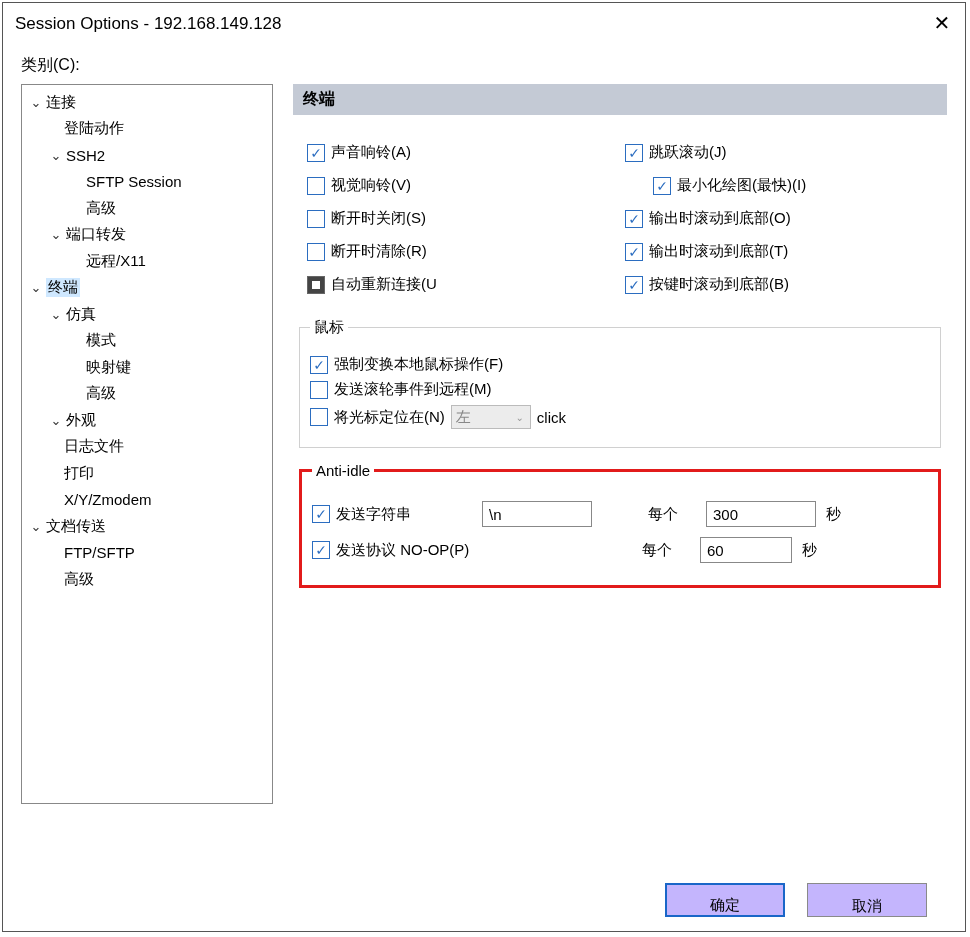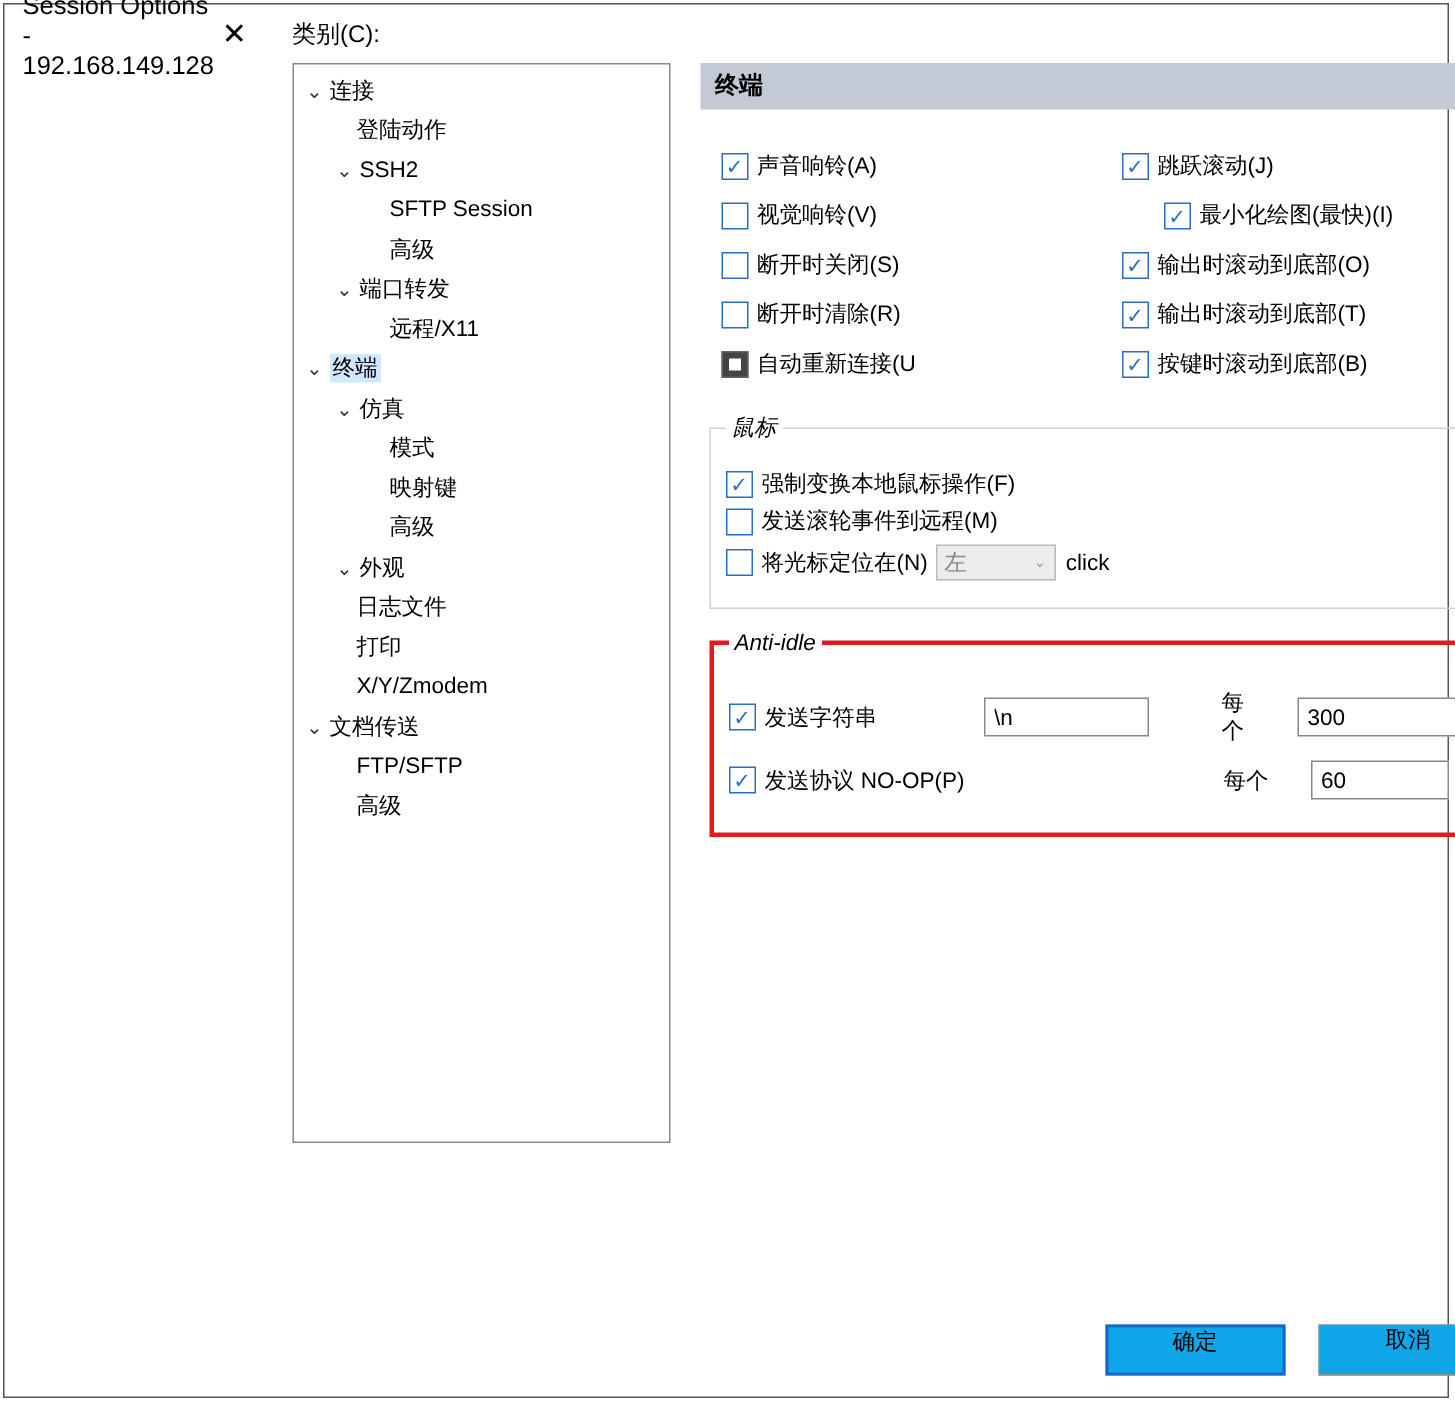--- a/index.html
+++ b/index.html
@@ -15,21 +15,21 @@
     color: #000;
   }
   .window {
     border: 1px solid #555;
     width: 964px;
     height: 930px;
     margin: 2px;
     position: relative;
     background: #fff;
     display: flex;
-    flex-direction: row;
+    flex-direction: column;
   }
   .titlebar {
     height: 42px;
     padding: 6px 12px;
     display: flex;
     align-items: center;
     justify-content: space-between;
   }
   .titlebar .title { font-size: 17px; }
   .titlebar .close {
@@ -115,21 +115,20 @@
   .cbox.ind::after { content: ""; width: 8px; height: 8px; background: #fff; }
   .cbox.empty {}
   fieldset {
     border: 1px solid #d0d0d0;
     margin: 14px 6px 0 6px;
     padding: 12px 10px 12px 10px;
   }
   fieldset legend {
     font-size: 15px;
     padding: 0 4px;
-    font-style: italic;
   }
   fieldset.highlight {
     border: 3px solid #e21b1b;
   }
   .mrow {
     display: flex;
     align-items: center;
     gap: 6px;
     margin: 6px 0;
   }
@@ -164,23 +163,23 @@
   .footer {
     display: flex;
     justify-content: flex-end;
     gap: 22px;
     padding: 14px 20px 6px 0;
   }
   .btn {
     width: 120px;
     height: 34px;
     border: 1px solid #8a8a8a;
-    background: #0ea5e9;
-    display: flex;
-    align-items: flex-start;
+    background: #c4b5fd;
+    display: flex;
+    align-items: flex-end;
     justify-content: center;
     font-size: 15px;
     cursor: pointer;
   }
   .btn.primary {
     border: 2px solid #1a66c8;
   }
   .col-right-offset { margin-left: 28px; }
 </style>
 </head>

